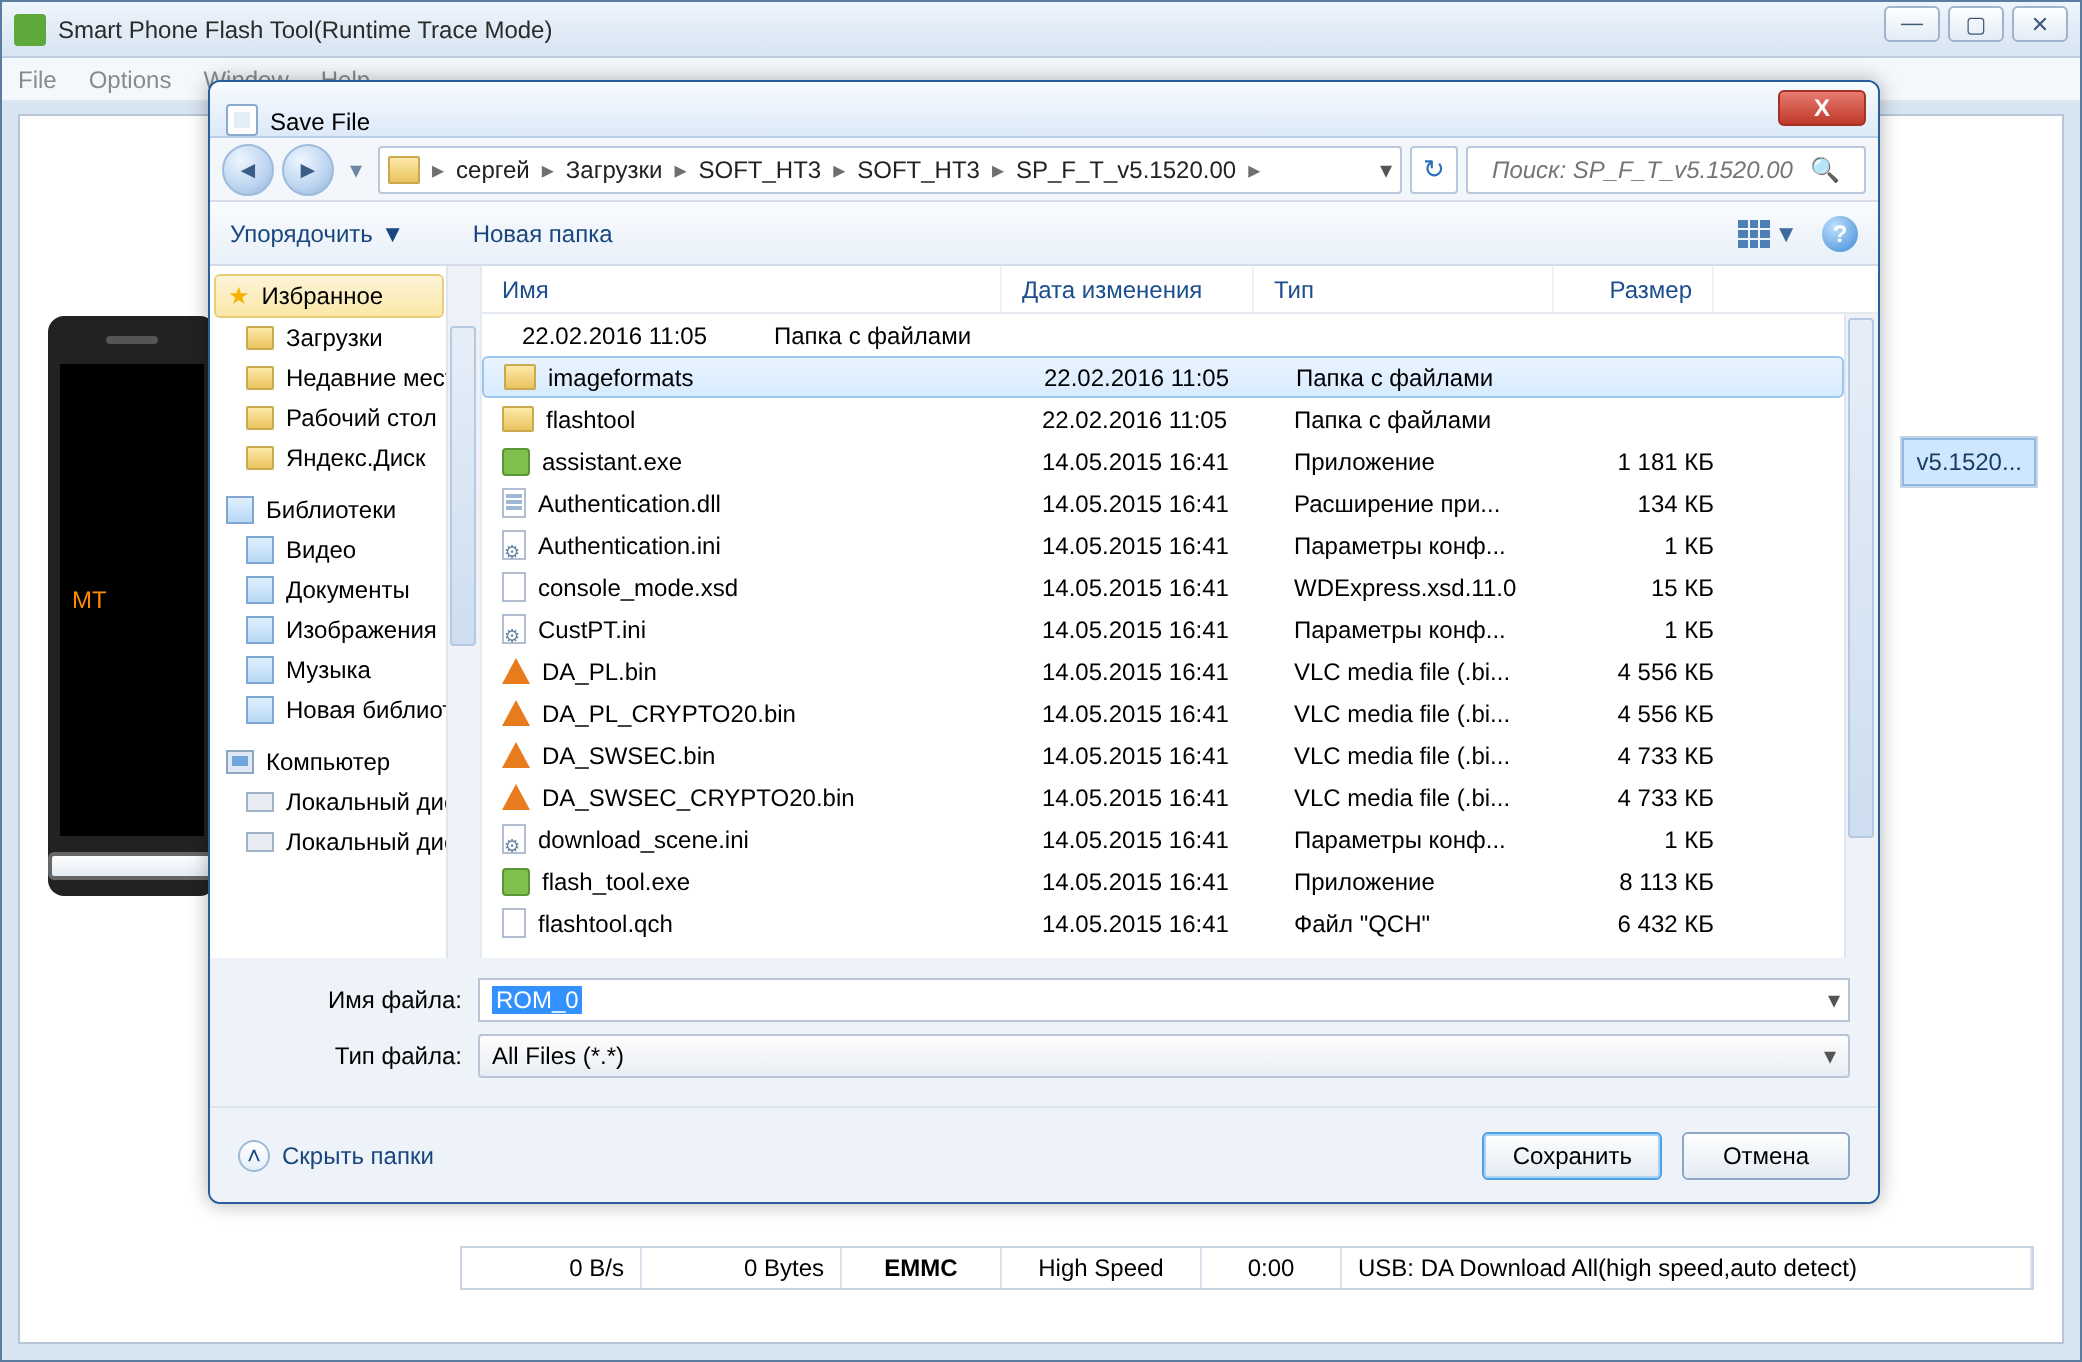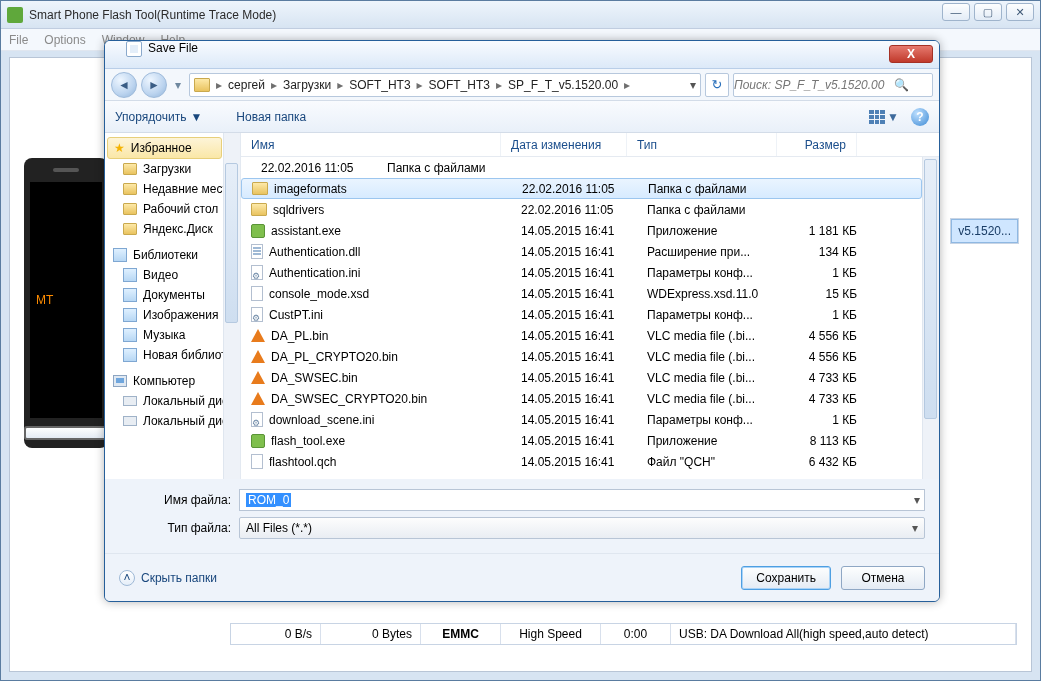--- a/index.html
+++ b/index.html
@@ -19,34 +19,34 @@
 .phone .btn{position:absolute;bottom:8px;left:50%;transform:translateX(-50%);width:22px;height:14px;border:2px solid #666;border-radius:3px}
 .phone .scr{position:absolute;top:24px;left:6px;right:6px;bottom:30px;background:#000;display:flex;align-items:center;justify-content:flex-start;padding-left:6px;color:#ff8c00;font-size:20px;font-weight:normal}
 .sidechip{position:absolute;right:12px;top:160px;background:#fff;border:1px solid #c8d4e4;padding:0}
 .chip{background:#cfe6ff;padding:4px 6px;border:1px solid #8fb8e2;color:#1a3d66}
 
 .statusbar{position:absolute;left:220px;right:14px;bottom:26px;height:22px;border:1px solid #c8d4e4;background:#fff;display:flex;align-items:center}
 .statusbar>div{border-right:1px solid #d8e0ec;height:100%;display:flex;align-items:center;padding:0 8px;justify-content:flex-end}
 .sb1{width:90px}.sb2{width:100px}.sb3{width:80px;font-weight:bold;justify-content:center!important}.sb4{width:100px;justify-content:center!important}.sb5{width:70px;justify-content:center!important}.sb6{flex:1;justify-content:flex-start!important;border-right:none}
 
 .dialog{position:absolute;left:104px;top:40px;width:836px;height:562px;border:1px solid #265f9a;border-radius:6px;background:#eef3fa;box-shadow:0 0 10px rgba(0,0,0,.3);overflow:hidden}
-.dlg-title{height:28px;background:linear-gradient(#f8fbff,#dce9f8);display:flex;align-items:flex-start;padding:0 21px;border-bottom:1px solid #b9cee8;position:relative}
+.dlg-title{height:28px;background:linear-gradient(#f8fbff,#dce9f8);display:flex;align-items:flex-end;padding:0 8px;border-bottom:1px solid #b9cee8;position:relative}
 .dlg-title .ico{width:16px;height:16px;background:#fff;border:1px solid #8aa9cc;border-radius:2px;margin-right:6px;position:relative}
 .dlg-title .ico:after{content:"";position:absolute;inset:3px;background:#e4eef9}
 .dlg-close{position:absolute;right:6px;top:4px;width:44px;height:18px;border-radius:3px;background:linear-gradient(#e67a6f,#c0392b);border:1px solid #a53125;display:flex;align-items:center;justify-content:center;color:#fff;font-weight:bold}
 .nav{height:32px;border-bottom:1px solid #d3dce8;display:flex;align-items:center;padding:0 6px;gap:4px;background:#f3f7fc}
 .navbtn{width:26px;height:26px;border-radius:50%;background:radial-gradient(circle at 35% 30%,#eef6ff,#bcd4ef 60%,#8fb3d9);border:1px solid #9fbbdb;display:flex;align-items:center;justify-content:center;color:#3a5d85}
 .navdd{width:14px;height:26px;display:flex;align-items:center;justify-content:center;color:#6f889f}
 .addr{flex:1;height:24px;border:1px solid #b7c8dd;background:#fff;border-radius:2px;display:flex;align-items:center;padding:0 4px;gap:6px;overflow:hidden}
 .addr .fico{width:16px;height:14px;background:linear-gradient(#fde9a8,#e9c35f);border:1px solid #c9a94e;border-radius:1px}
 .crumbsep{color:#6f6f6f}
 .crumb{color:#222;white-space:nowrap}
 .addr-dd{margin-left:auto;color:#555}
 .refresh{width:24px;height:24px;border:1px solid #b7c8dd;background:#fff;border-radius:2px;display:flex;align-items:center;justify-content:center;color:#2a70bb;font-size:13px}
-.search{width:200px;height:24px;border:1px solid #b7c8dd;background:#fff;border-radius:2px;display:flex;align-items:center;padding:0 0;}
+.search{width:200px;height:24px;border:1px solid #b7c8dd;background:#fff;border-radius:2px;display:flex;align-items:center;padding:0 12px;}
 .search input{border:none;outline:none;width:160px;color:#888;font-style:italic;background:transparent}
 .search .sico{color:#2a70bb}
 .toolbar{height:32px;border-bottom:1px solid #d3dce8;display:flex;align-items:center;padding:0 10px;gap:34px;background:linear-gradient(#f9fbfe,#e9f0f9)}
 .tbtn{color:#19477d;display:flex;align-items:center;gap:4px}
 .tright{margin-left:auto;display:flex;align-items:center;gap:12px}
 .viewbtn{display:flex;align-items:center;gap:2px;color:#3e6a9c}
 .viewbtn .g{width:16px;height:14px;display:grid;grid-template-columns:1fr 1fr 1fr;grid-template-rows:1fr 1fr 1fr;gap:1px}
 .viewbtn .g>i{background:#4e80b5}
 .help{width:18px;height:18px;border-radius:50%;background:radial-gradient(circle at 35% 30%,#bfe0ff,#3d8ad4);color:#fff;display:flex;align-items:center;justify-content:center;font-weight:bold}
 
@@ -279,21 +279,21 @@
               <div class="fico-folder"></div>
               <span>imageformats</span>
             </div>
             <div class="c-date">22.02.2016 11:05</div>
             <div class="c-type">Папка с файлами</div>
             <div class="c-size"></div>
           </div>
           <div class="row">
             <div class="c-name">
               <div class="fico-folder"></div>
-              <span>sqldrivers</span>
+              <span>flashtool</span>
             </div>
             <div class="c-date">22.02.2016 11:05</div>
             <div class="c-type">Папка с файлами</div>
             <div class="c-size"></div>
           </div>
           <div class="row">
             <div class="c-name">
               <div class="fico-exe"></div>
               <span>assistant.exe</span>
             </div>

